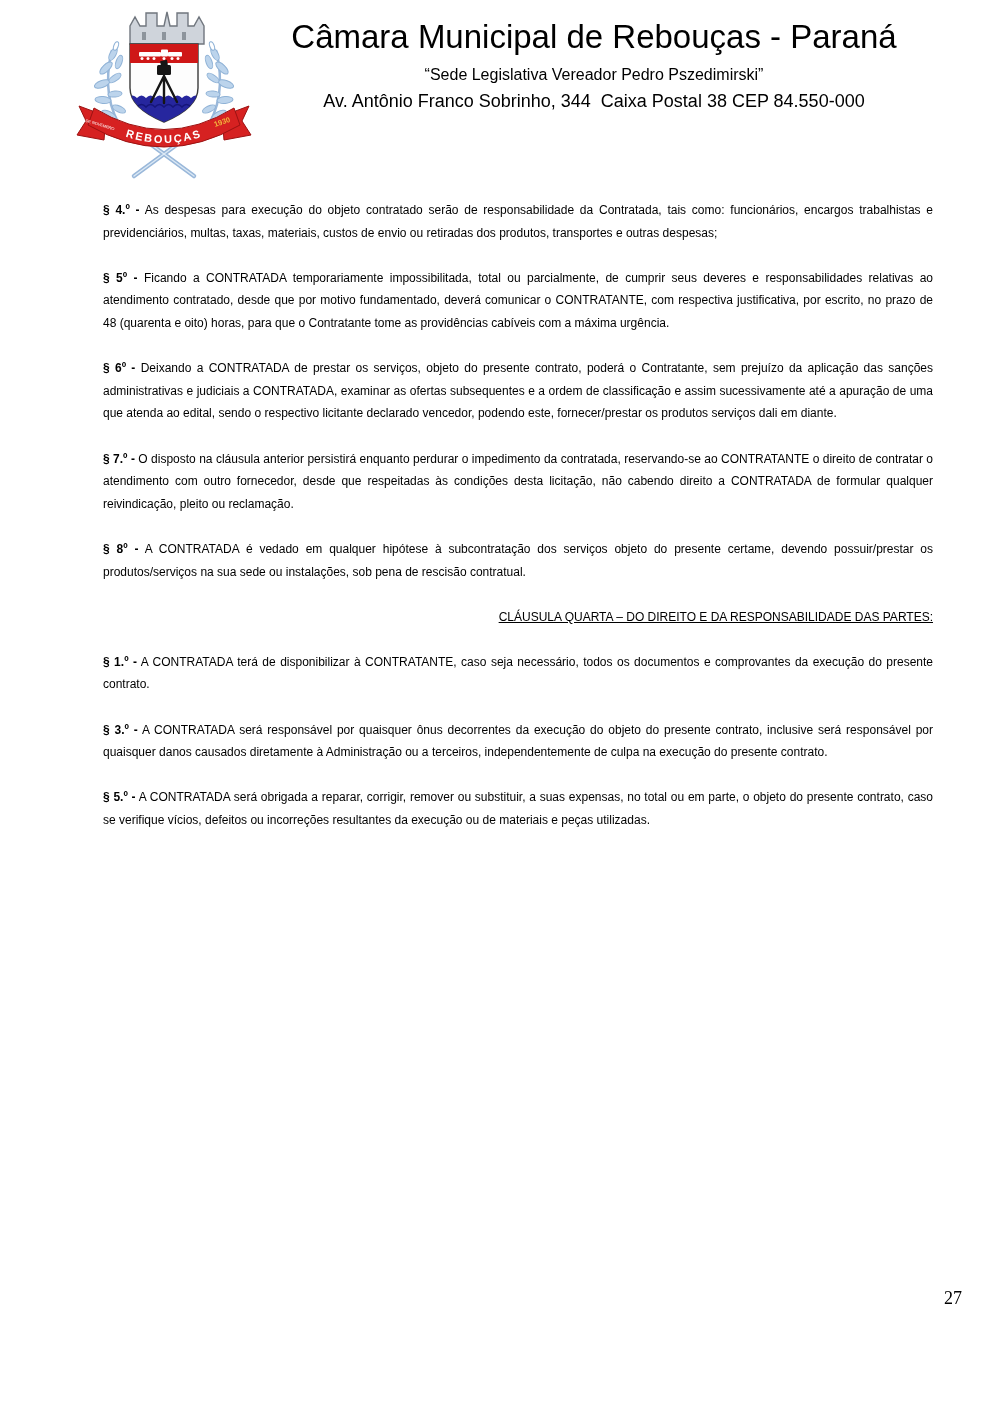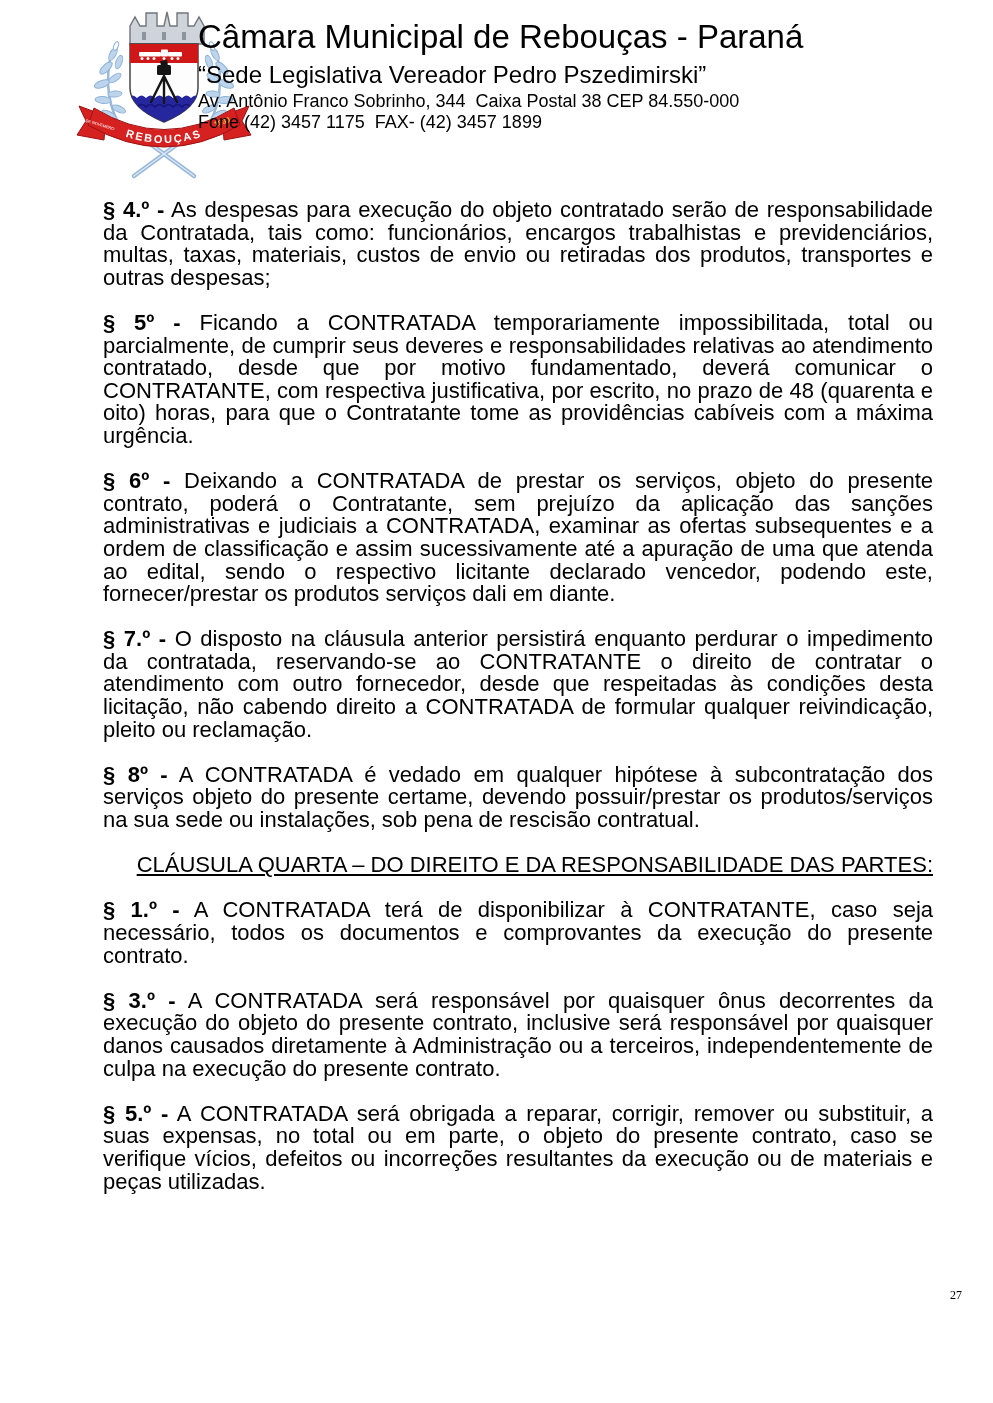--- a/index.html
+++ b/index.html
@@ -6,38 +6,38 @@
   body{
     width:993px;height:1403px;
     font-family:"Liberation Sans",sans-serif;
     color:#000;
   }
   .page{position:relative;width:993px;height:1403px;background:#ffffff;overflow:hidden;}
 
   
   .header{position:absolute;top:0;left:0;width:993px;height:190px;}
   .logo{position:absolute;left:72px;top:4px;width:184px;height:178px;}
-  .header-text{position:absolute;left:198px;top:16px;width:792px;text-align:left;}
+  .header-text{position:absolute;left:198px;top:16px;width:792px;text-align:center;}
   .h-title{font-size:33px;line-height:42px;letter-spacing:0px;}
-  .h-subtitle{font-size:24px;line-height:33px;}
+  .h-subtitle{font-size:16px;line-height:33px;}
   .h-info{font-size:18px;line-height:21px;white-space:pre;}
 
   
   .doc{
     position:absolute;left:103px;top:199px;width:830px;
-    font-size:22px;line-height:22.6px;text-align:justify;
+    font-size:12px;line-height:22.6px;text-align:justify;
   }
   .para{margin:0 0 22.6px 0;}
   .para b{font-weight:bold;}
   .heading{margin:0 0 22.6px 0;text-align:right;}
   .heading span{text-decoration:underline;}
 
   .pageno{
     position:absolute;top:1288px;right:31px;
-    font-family:"Liberation Serif",serif;font-size:12px;
+    font-family:"Liberation Serif",serif;font-size:18px;
   }
 </style>
 </head>
 <body>
 
 <div class="page">
 
   <div class="header">
 
     <svg class="logo" viewBox="0 0 184 178">
@@ -126,21 +126,20 @@
         </text>
         <text x="8" y="116" font-size="4" fill="#ffffff" transform="rotate(17 8 116)" font-family="Liberation Sans, sans-serif">21 DE NOVEMBRO</text>
         <text x="143" y="123" font-size="7.5" font-weight="bold" fill="#f2b43c" transform="rotate(-19 143 123)" font-family="Liberation Sans, sans-serif">1930</text>
       </g>
     </svg>
 
     <div class="header-text">
       <div class="h-title">Câmara Municipal de Rebouças - Paraná</div>
       <div class="h-subtitle">“Sede Legislativa Vereador Pedro Pszedimirski”</div>
       <div class="h-info">Av. Antônio Franco Sobrinho, 344  Caixa Postal 38 CEP 84.550-000</div>
-      <div class="h-info">Fone (42) 3457 1175  FAX- (42) 3457 1899</div>
     </div>
   </div>
 
   <div class="doc">
       <p class="para"><b>§ 4.º -</b> <span>As despesas para execução do objeto contratado serão de responsabilidade da Contratada, tais como: funcionários, encargos trabalhistas e previdenciários, multas, taxas, materiais, custos de envio ou retiradas dos produtos, transportes e outras despesas;</span></p>
       <p class="para"><b>§ 5º -</b> <span>Ficando a CONTRATADA temporariamente impossibilitada, total ou parcialmente, de cumprir seus deveres e responsabilidades relativas ao atendimento contratado, desde que por motivo fundamentado, deverá comunicar o CONTRATANTE, com respectiva justificativa, por escrito, no prazo de 48 (quarenta e oito) horas, para que o Contratante tome as providências cabíveis com a máxima urgência.</span></p>
       <p class="para"><b>§ 6º -</b> <span>Deixando a CONTRATADA de prestar os serviços, objeto do presente contrato, poderá o Contratante, sem prejuízo da aplicação das sanções administrativas e judiciais a CONTRATADA, examinar as ofertas subsequentes e a ordem de classificação e assim sucessivamente até a apuração de uma que atenda ao edital, sendo o respectivo licitante declarado vencedor, podendo este, fornecer/prestar os produtos serviços dali em diante.</span></p>
       <p class="para"><b>§ 7.º -</b> <span>O disposto na cláusula anterior persistirá enquanto perdurar o impedimento da contratada, reservando-se ao CONTRATANTE o direito de contratar o atendimento com outro fornecedor, desde que respeitadas às condições desta licitação, não cabendo direito a CONTRATADA de formular qualquer reivindicação, pleito ou reclamação.</span></p>
       <p class="para"><b>§ 8º -</b> <span>A CONTRATADA é vedado em qualquer hipótese à subcontratação dos serviços objeto do presente certame, devendo possuir/prestar os produtos/serviços na sua sede ou instalações, sob pena de rescisão contratual.</span></p>
       <p class="heading"><span>CLÁUSULA QUARTA – DO DIREITO E DA RESPONSABILIDADE DAS PARTES:</span></p>

